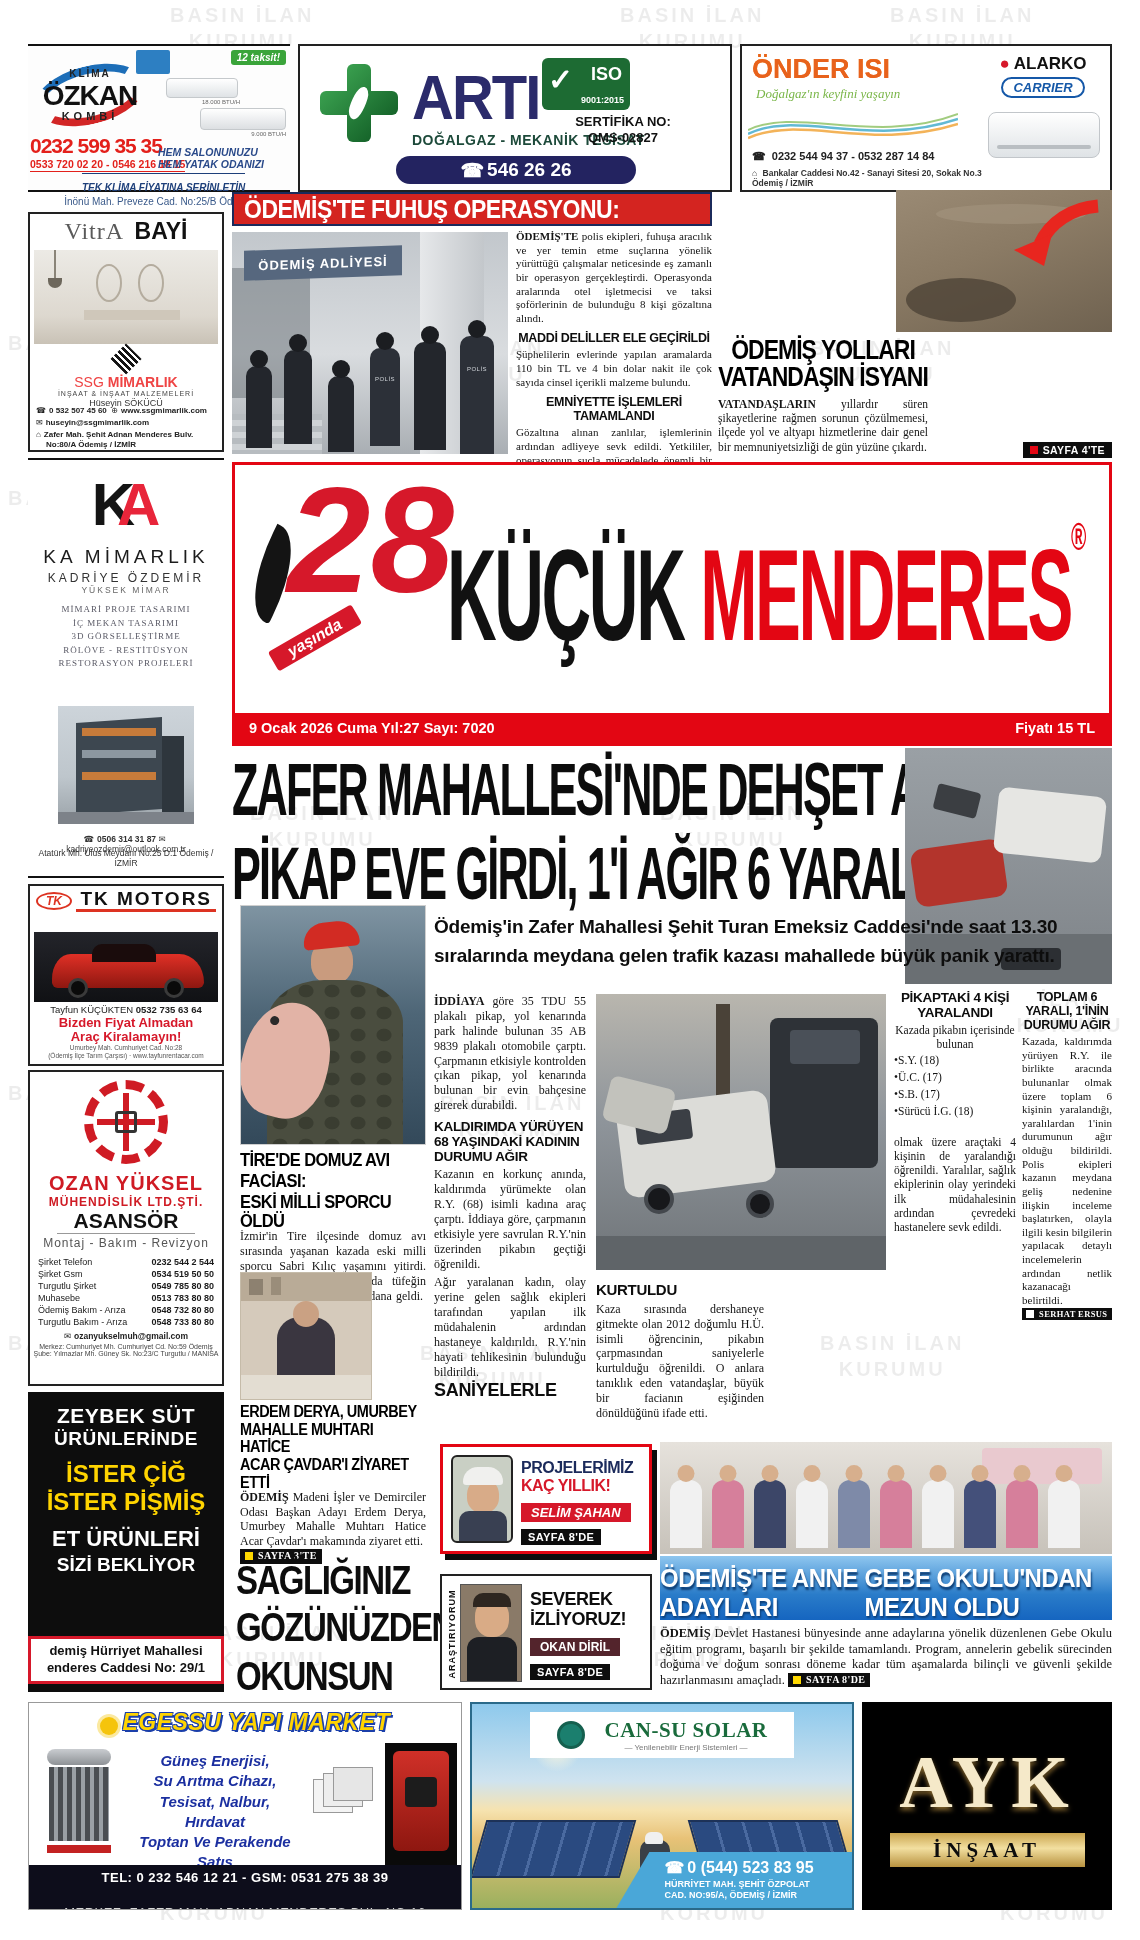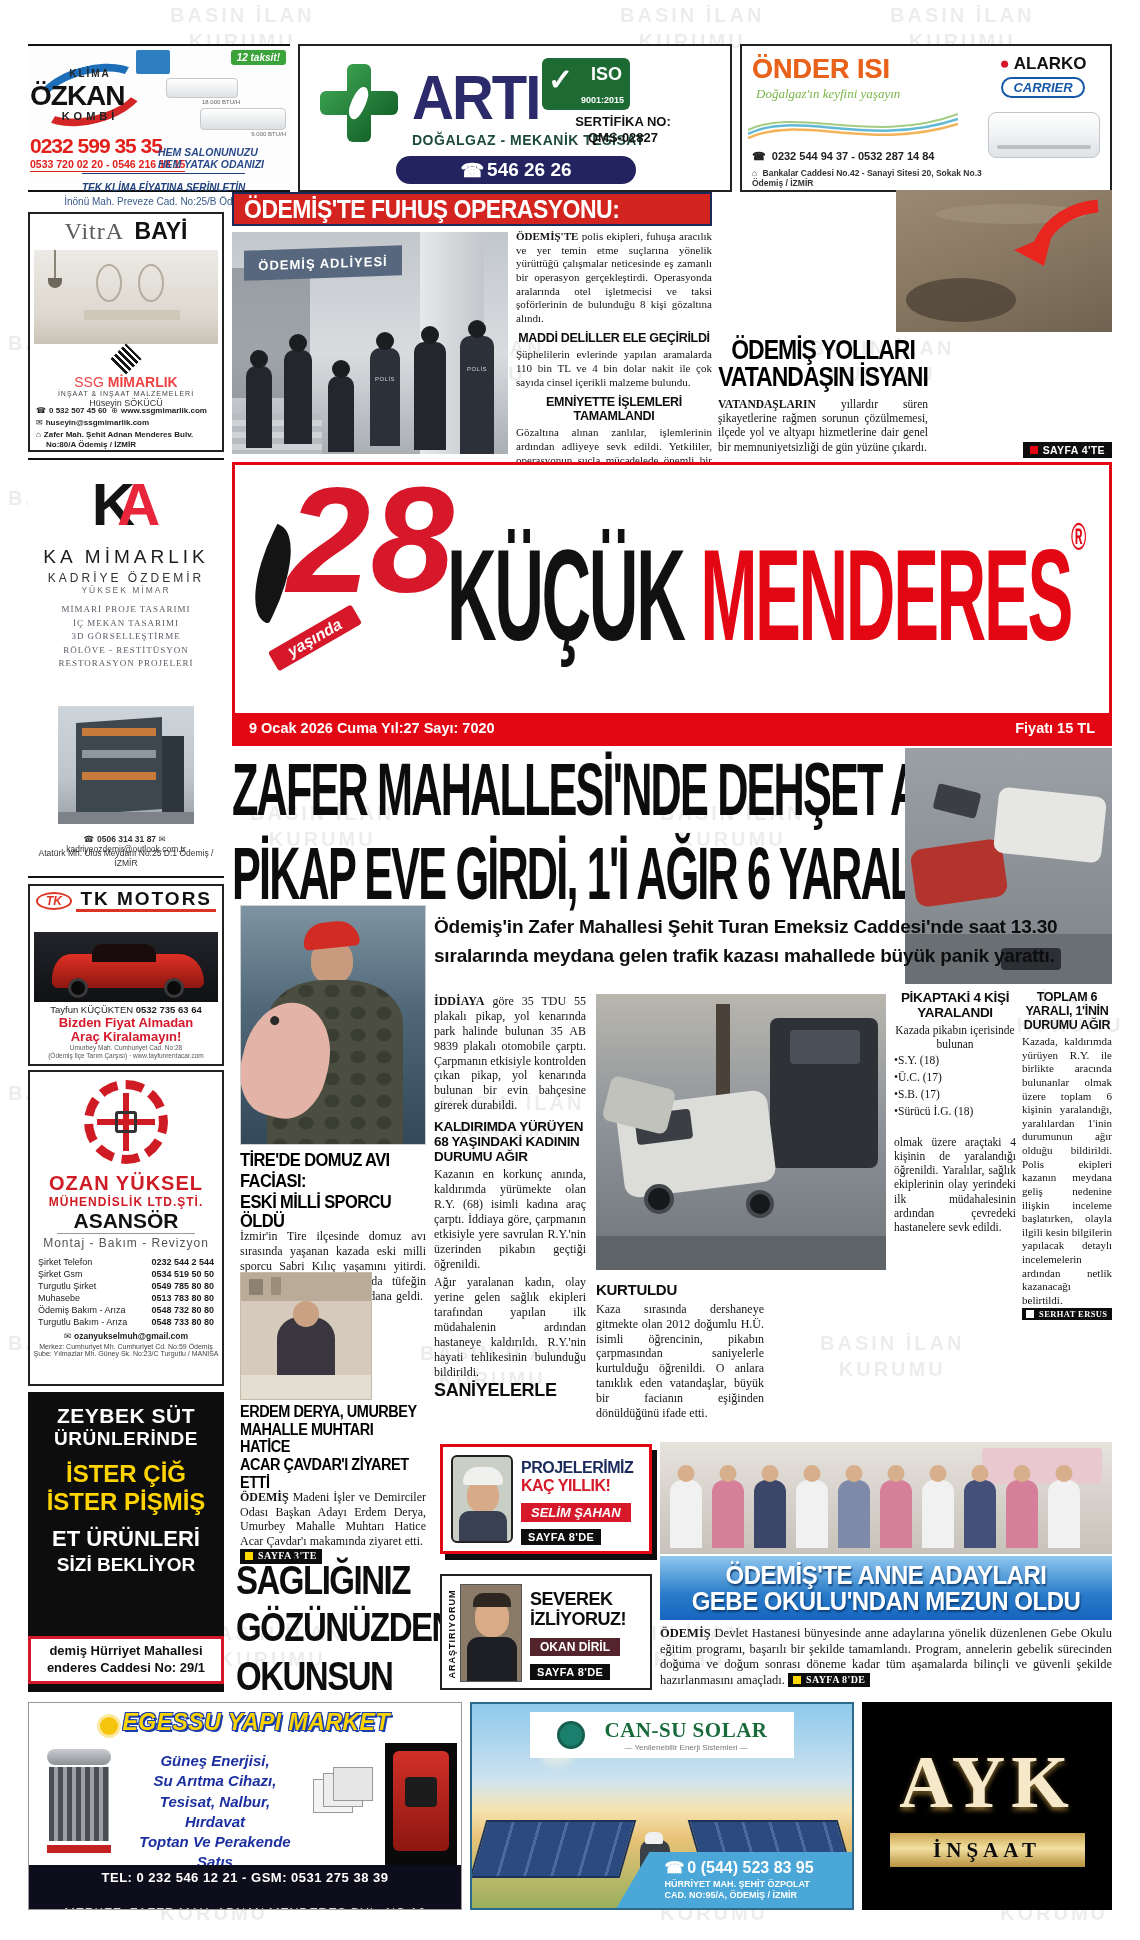--- a/index.html
+++ b/index.html
@@ -74,21 +74,21 @@
   <span class="wm" style="left:660px;top:1900px">KORUMU</span>
   <span class="wm" style="left:1000px;top:1900px">KORUMU</span>
 
   <div class="sec" style="left:28px;top:44px;width:262px;height:148px;border-top:2px solid #111;border-bottom:2px solid #111;background:#fdfdfd">
     <div class="abs" style="right:4px;top:4px;background:#3aa43a;color:#fff;font-weight:bold;font-style:italic;font-size:10px;padding:2px 6px;border-radius:3px">12 taksit!</div>
     <div class="abs" style="left:108px;top:4px;width:34px;height:24px;background:#2d7fc2;border-radius:2px"></div>
     <div class="abs" style="left:2px;top:14px;width:120px;height:74px">
       <div class="abs" style="left:4px;top:6px;width:112px;height:58px;border-radius:50%;border:8px solid transparent;border-top-color:#1d6eb8;transform:rotate(-14deg)"></div>
       <div class="abs" style="left:4px;top:6px;width:112px;height:58px;border-radius:50%;border:8px solid transparent;border-bottom-color:#d22626;transform:rotate(-14deg)"></div>
       <div class="abs" style="left:0;top:8px;width:120px;text-align:center;font-size:10px;letter-spacing:2px;color:#222;font-weight:bold">KLİMA</div>
-      <div class="abs" style="left:0;top:20px;width:120px;text-align:left;font-size:28px;font-weight:bold;letter-spacing:-1px;color:#111">ÖZKAN</div>
+      <div class="abs" style="left:0;top:20px;width:120px;text-align:center;font-size:28px;font-weight:bold;letter-spacing:-1px;color:#111">ÖZKAN</div>
       <div class="abs" style="left:0;top:50px;width:120px;text-align:center;font-size:11px;letter-spacing:4px;color:#222;font-weight:bold">KOMBİ</div>
     </div>
     <div class="abs" style="right:52px;top:32px;width:72px;height:20px;background:linear-gradient(180deg,#fff,#dfe3e6);border:1px solid #c5c9cc;border-radius:4px"></div>
     <div class="abs" style="right:50px;top:53px;font-size:6px;color:#666">18.000 BTU/H</div>
     <div class="abs" style="right:4px;top:62px;width:86px;height:22px;background:linear-gradient(180deg,#fff,#dcdfe2);border:1px solid #c5c9cc;border-radius:4px"></div>
     <div class="abs" style="right:4px;top:85px;font-size:6px;color:#666">9.000 BTU/H</div>
     <div class="abs" style="left:2px;top:88px;font-size:21px;font-weight:bold;color:#e3201b;letter-spacing:-1px">0232 599 35 35</div>
     <div class="abs" style="left:2px;top:112px;font-size:10.5px;font-weight:bold;color:#e3201b;border-bottom:1px solid #e3201b;padding-bottom:1px">0533 720 02 20 - 0546 216 18 15</div>
     <div class="abs" style="left:130px;top:100px;font-size:10.5px;font-style:italic;font-weight:bold;color:#2a4a8a">HEM SALONUNUZU</div>
     <div class="abs" style="left:130px;top:112px;font-size:10.5px;font-style:italic;font-weight:bold;color:#2a4a8a">HEM YATAK ODANIZI</div>
@@ -469,21 +469,21 @@
     <div class="gfig" style="left:52px;background:#d67f9b"></div>
     <div class="gfig" style="left:94px;background:#3c4668"></div>
     <div class="gfig" style="left:136px;background:#f1f1f1"></div>
     <div class="gfig" style="left:178px;background:#7e8aa8"></div>
     <div class="gfig" style="left:220px;background:#d67f9b"></div>
     <div class="gfig" style="left:262px;background:#f1f1f1"></div>
     <div class="gfig" style="left:304px;background:#44507a"></div>
     <div class="gfig" style="left:346px;background:#d67f9b"></div>
     <div class="gfig" style="left:388px;background:#f1f1f1"></div>
   </div>
-  <div class="sec" style="left:660px;top:1556px;width:452px;height:64px;background:linear-gradient(180deg,#8ec6ef 0%,#2a7cc9 60%,#1565c0 100%);display:flex;flex-direction:column;align-items:center;justify-content:center">
+  <div class="sec" style="left:660px;top:1556px;width:452px;height:64px;background:linear-gradient(180deg,#8ec6ef 0%,#2a7cc9 60%,#1565c0 100%);display:flex;align-items:flex-end;justify-content:center">
     <div style="color:#fff;font-weight:bold;font-size:24px;letter-spacing:-.5px;line-height:1.1;text-shadow:1px 2px 2px #0d3d74;transform:scaleY(1.1)">ÖDEMİŞ'TE ANNE ADAYLARI</div>
     <div style="color:#fff;font-weight:bold;font-size:24px;letter-spacing:-.5px;line-height:1.1;text-shadow:1px 2px 2px #0d3d74;transform:scaleY(1.1)">GEBE OKULU'NDAN MEZUN OLDU</div>
   </div>
   <div class="sec" style="left:660px;top:1626px;width:452px">
     <p class="body" style="font-size:12.5px"><span class="lead">ÖDEMİŞ</span> <span>Devlet Hastanesi bünyesinde anne adaylarına yönelik düzenlenen Gebe Okulu eğitim programı, başarılı bir şekilde tamamlandı. Program, annelerin gebelik sürecinden doğuma ve doğum sonrası döneme kadar tüm aşamalarda bilinçli ve güvenli şekilde hazırlanmasını amaçladı.</span>&nbsp;<span class="badge" style="font-size:10px;padding:1px 5px">
           <span class="sq y"></span>
           <span>SAYFA 8'DE</span>
         </span></p>
   </div>
 

